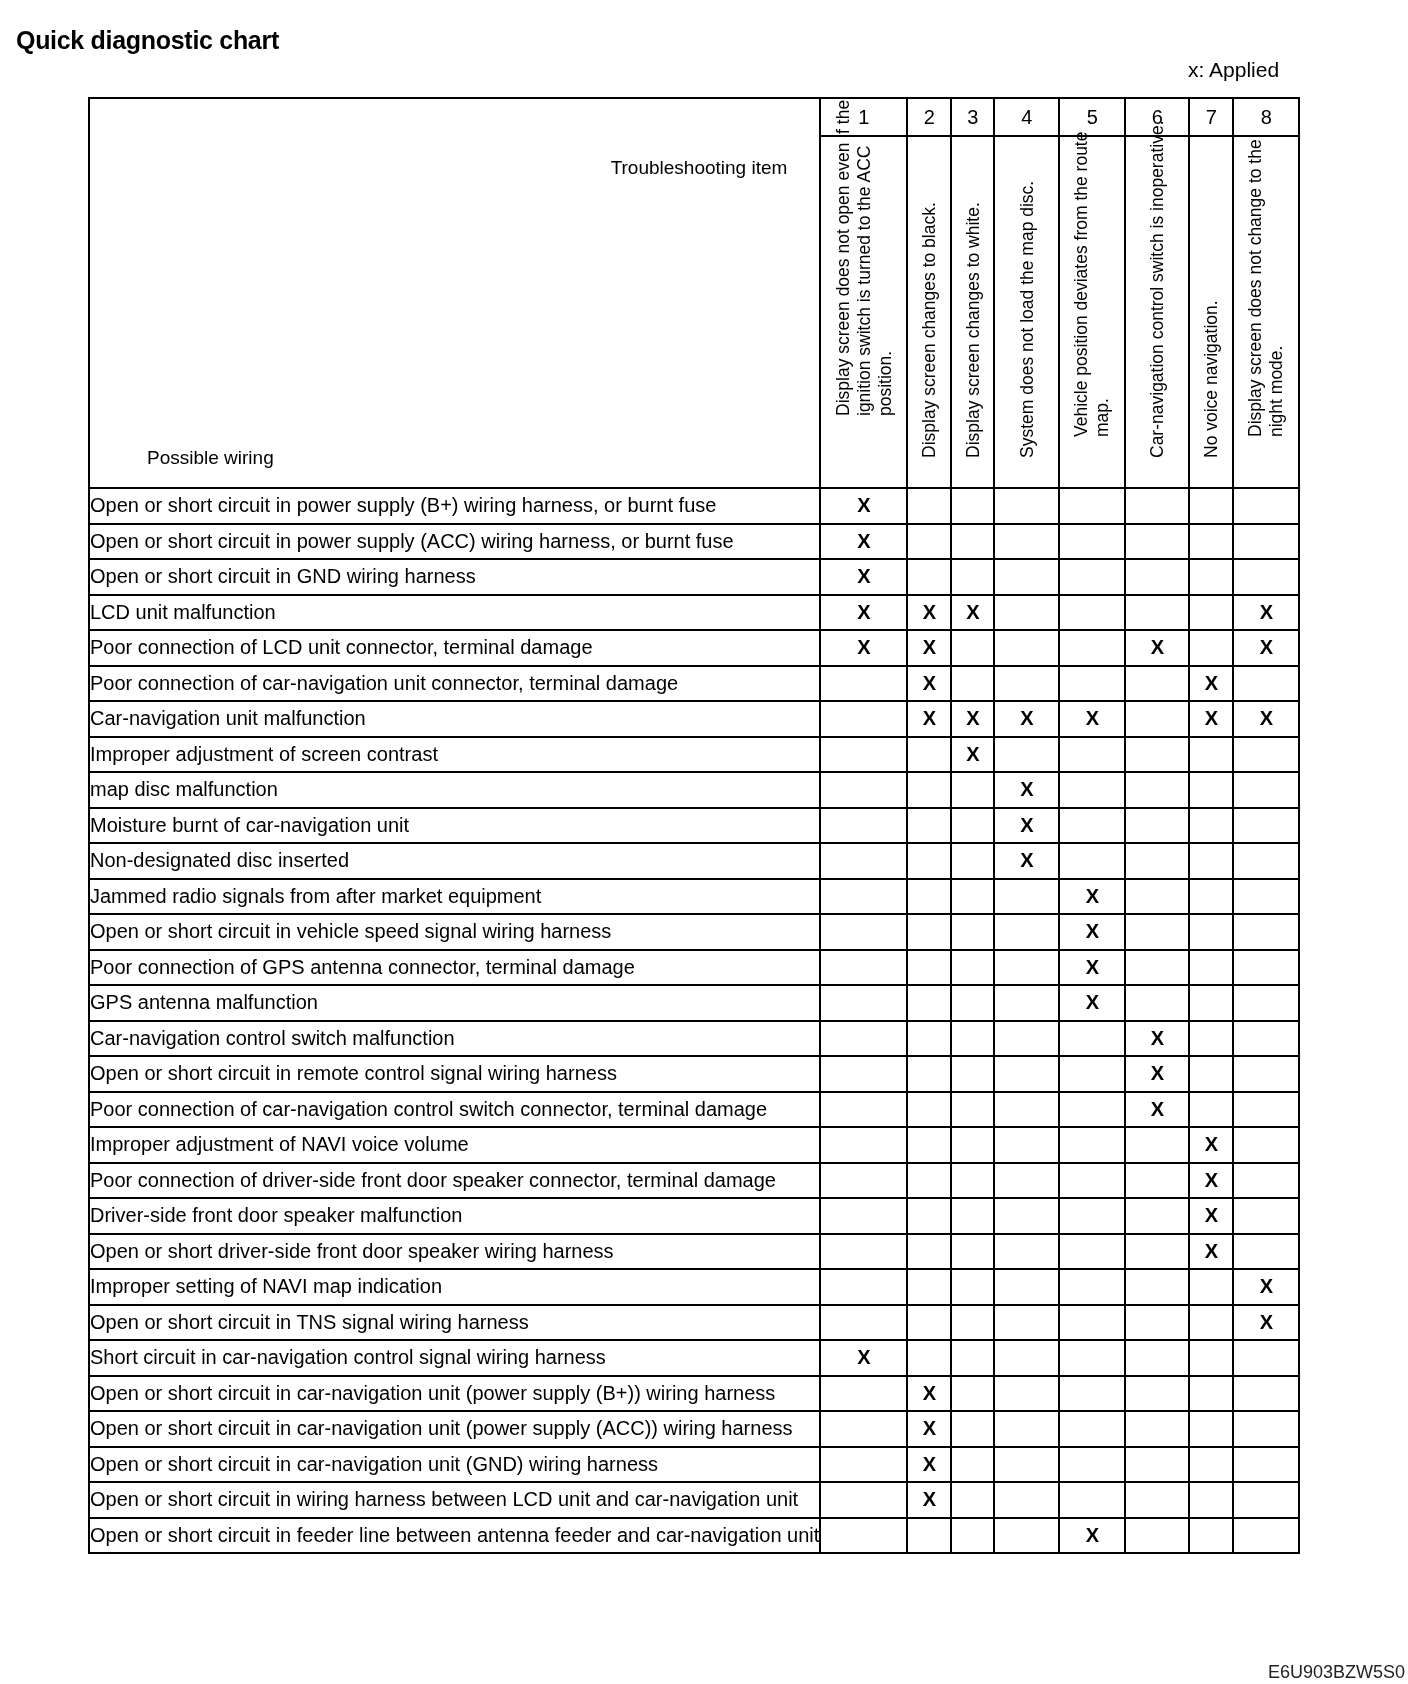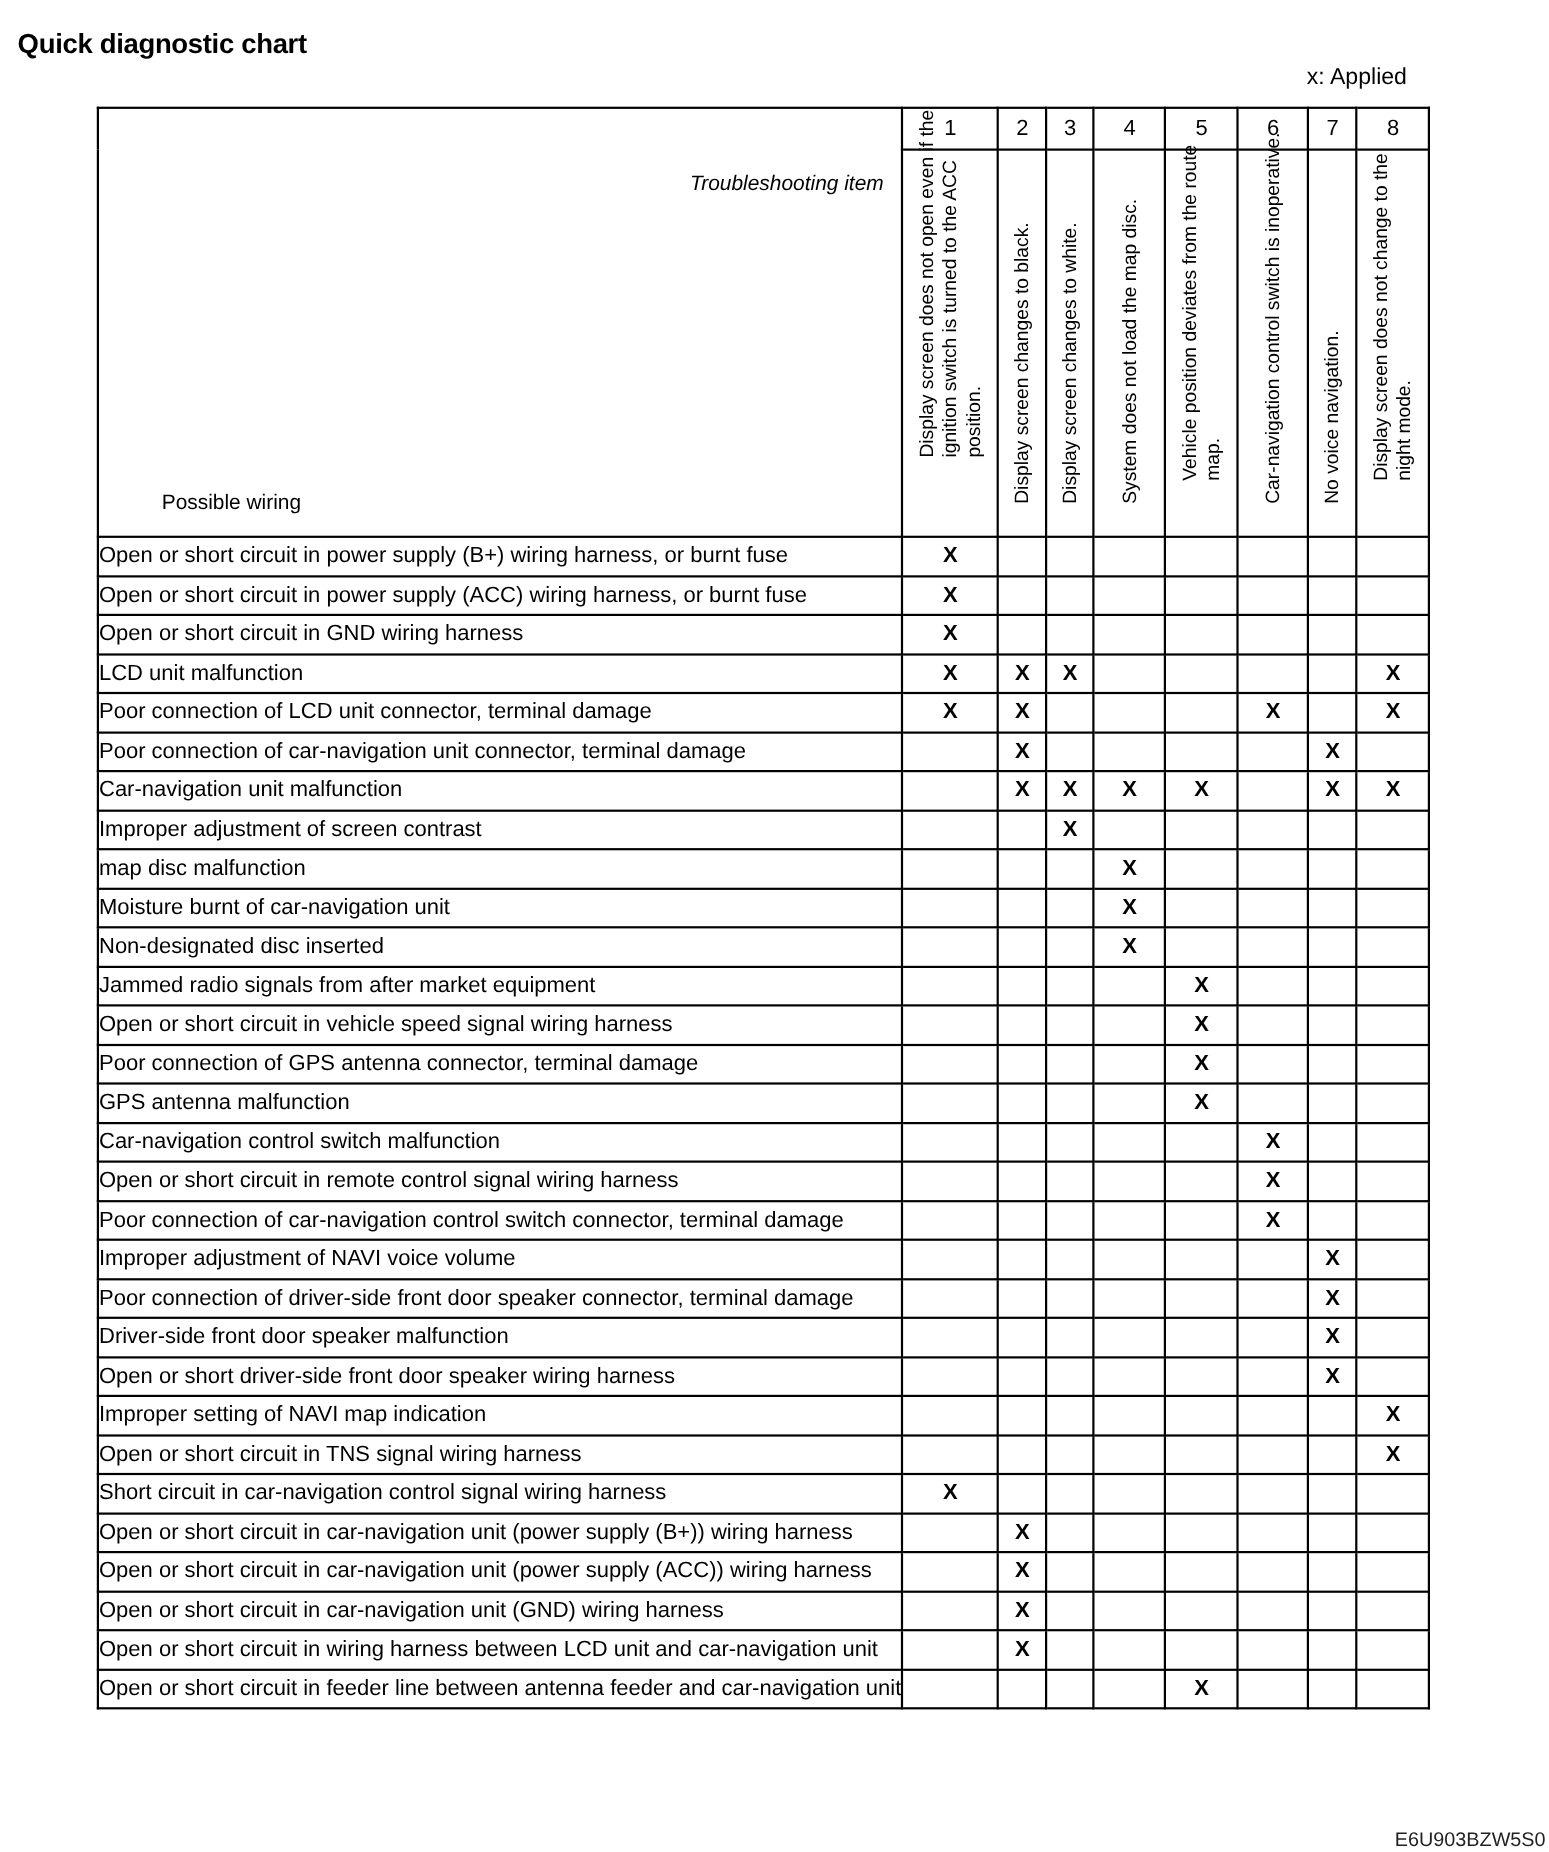--- a/index.html
+++ b/index.html
@@ -5,21 +5,21 @@
   html, body { margin:0; padding:0; background:#ffffff; }
   body { width:1408px; height:1684px; position:relative; overflow:hidden;
          font-family:"Liberation Sans", sans-serif; color:#000; }
   .title { position:absolute; left:16px; top:2px; font-size:25px; font-weight:bold; letter-spacing:-0.3px;margin-top:24px; }
   .legend { position:absolute; left:1188px; top:58px; font-size:21px; }
   .code { position:absolute; left:1268px; top:1662px; font-size:18px; color:#222; }
   table.chart { position:absolute; left:88px; top:97px; border-collapse:collapse; table-layout:fixed; }
   table.chart td, table.chart th { border:2.5px solid #000; padding:0; }
   th.num { height:36px; font-size:20px; font-weight:normal; text-align:center; vertical-align:middle; }
   th.corner { position:relative; vertical-align:top; }
-  th.corner .ti { position:absolute; right:16px; top:58px; font-size:19px; font-weight:normal;font-style:italic; }
+  th.corner .ti { position:absolute; right:32px; top:58px; font-size:19px; font-weight:normal; }
   th.corner .pf { position:absolute; left:57px; bottom:18px; font-size:19px; font-weight:normal; }
   th.vh { height:350px; vertical-align:bottom; font-weight:normal; position:relative; }
   th.vh .rot { position:absolute; left:50%; bottom:8px; transform-origin:0 0;
                transform: rotate(-90deg) translateY(-50%); width:340px; text-align:left;
                font-size:17.5px; line-height:21px; white-space:normal; }
   td.factor { height:33.5px; font-size:20px; padding-left:8px; vertical-align:middle; white-space:nowrap; overflow:hidden; }
   td.mark { text-align:center; vertical-align:middle; font-size:20px; font-weight:bold; }
 </style>
 </head>
 <body>

